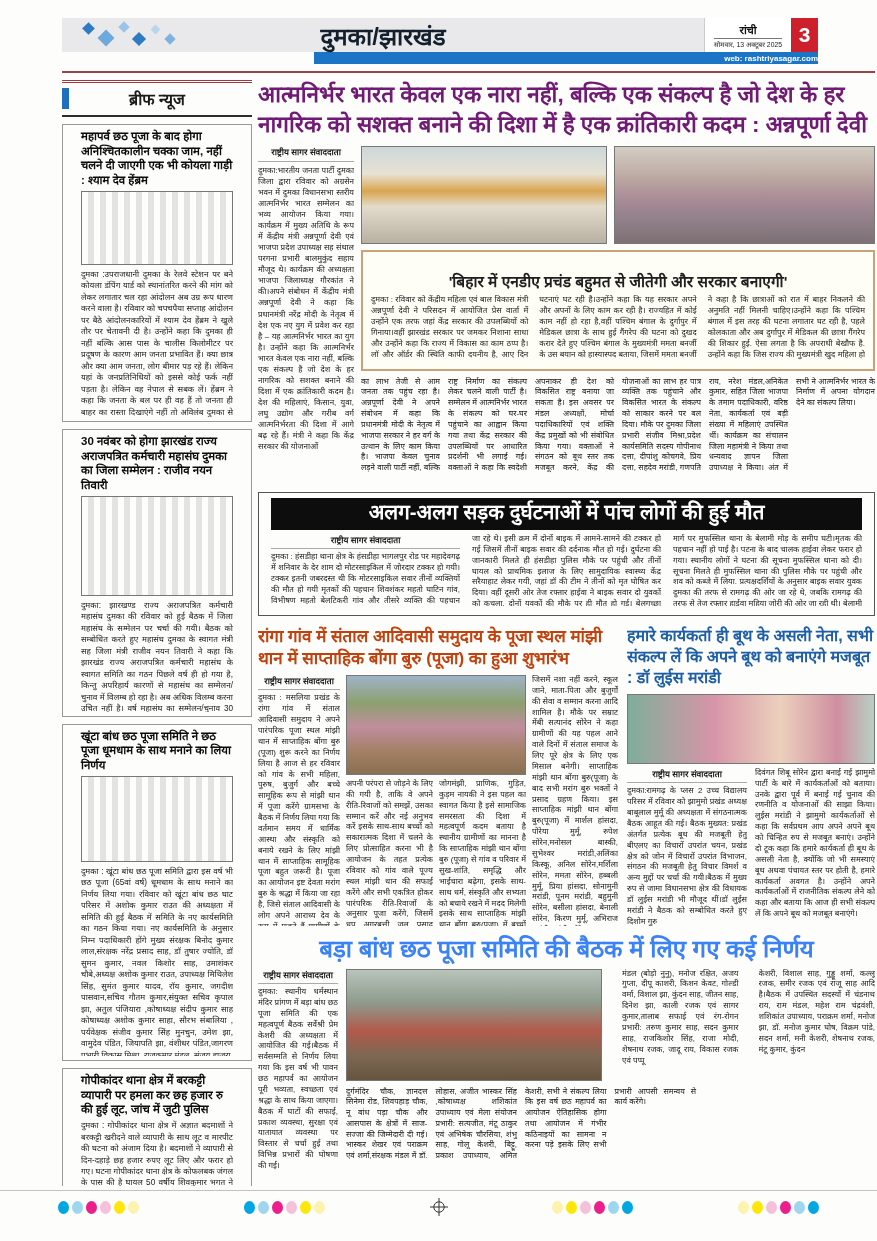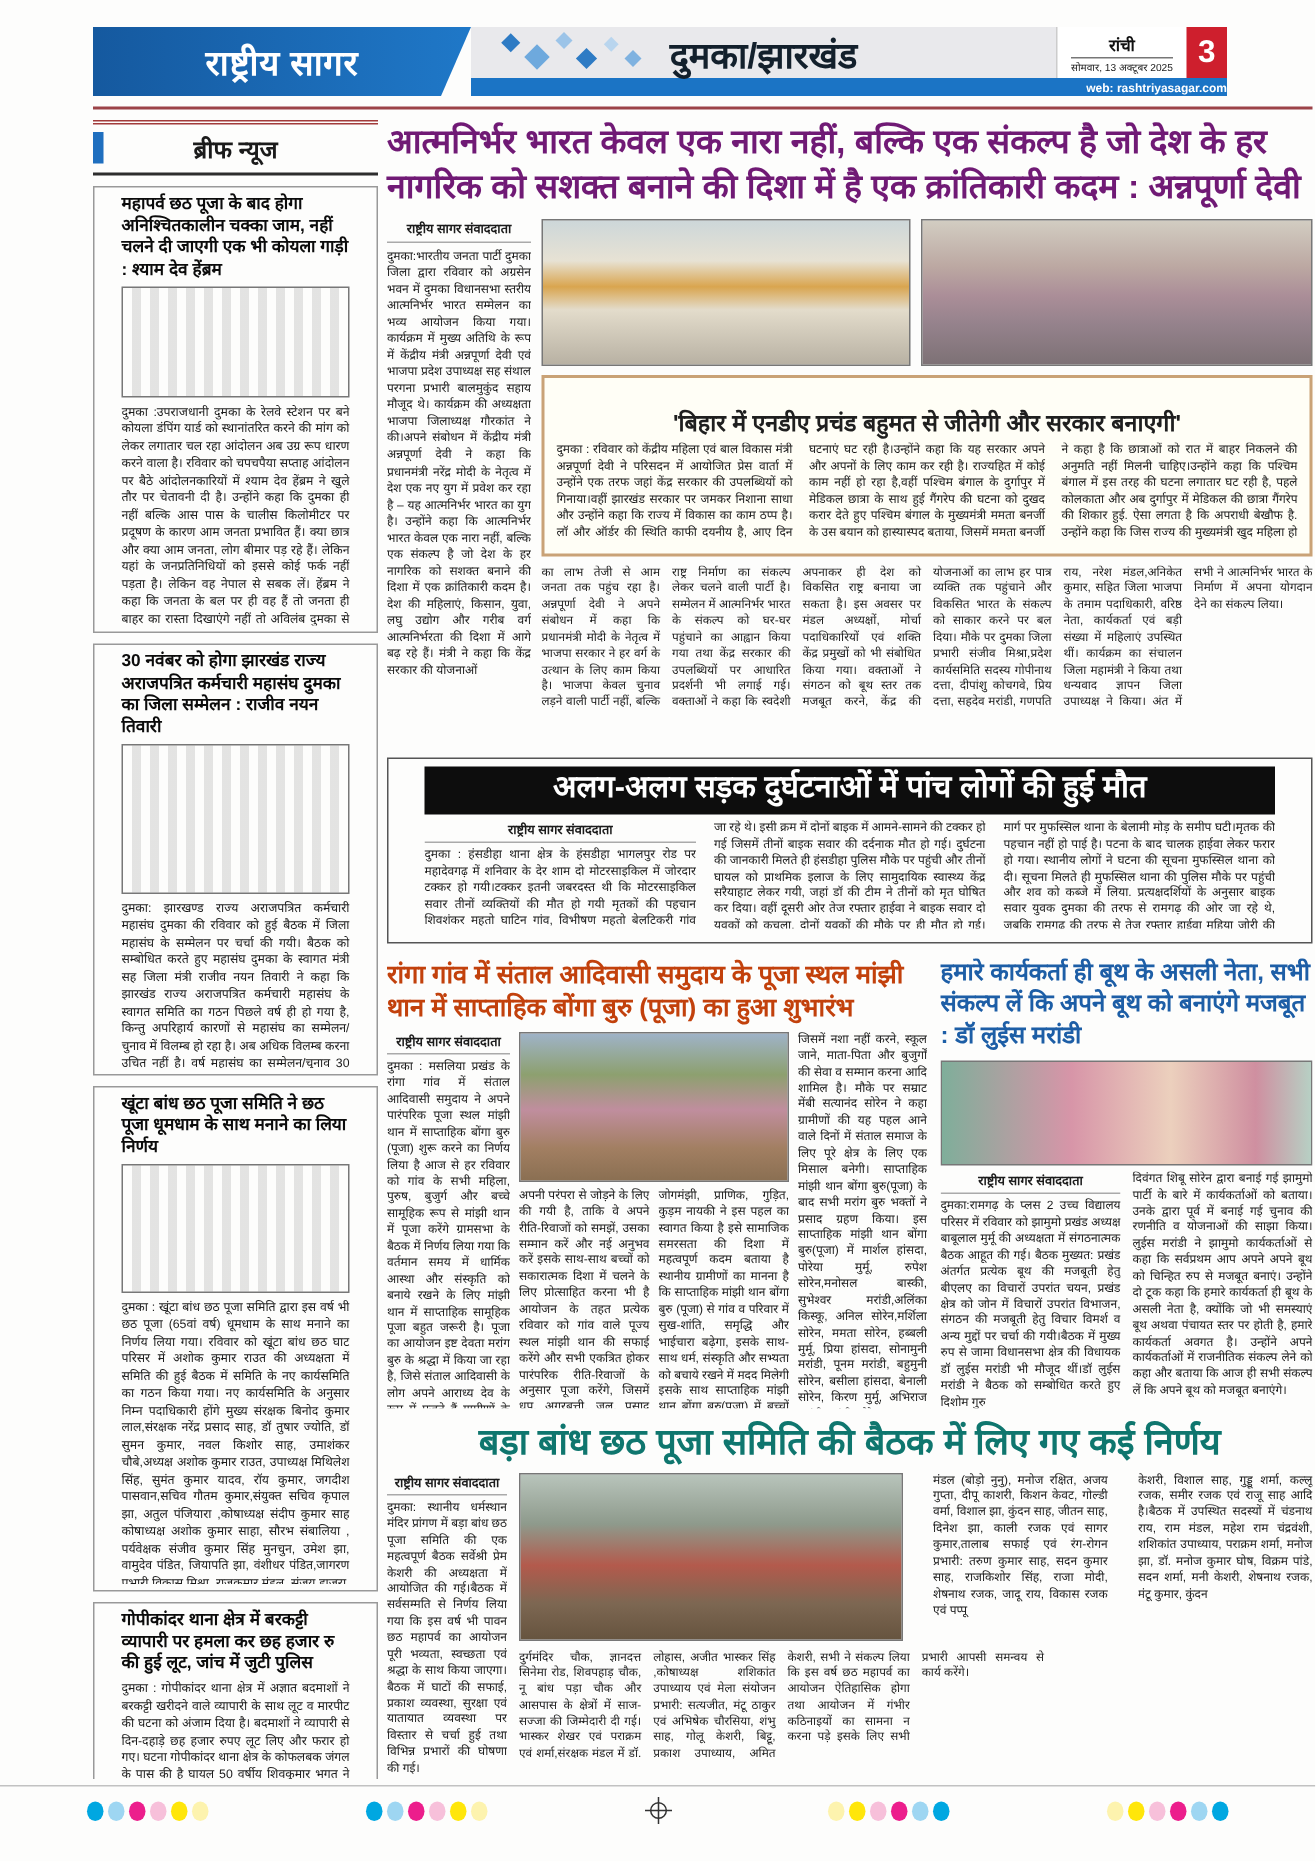--- a/index.html
+++ b/index.html
@@ -61,21 +61,21 @@
   .photo{border:1px solid #777;box-sizing:border-box;}
   .lp1{flex:1;background:linear-gradient(180deg,#cdd7d9 0%,#e7e2d4 28%,#d9a54f 46%,#e3dccb 62%,#b8b1a3 100%);}
   .lp2{flex:1.06;background:linear-gradient(180deg,#d2cdc2 0%,#bca8a2 32%,#ab8e98 52%,#95828c 72%,#7d7175 100%);}
   .quote-box{border:2px solid #c9a277;background:#fffef6;padding:17px 8px 3px;height:100px;overflow:hidden;}
   .quote-hl{font-size:15.5px;font-weight:800;text-align:center;color:#1f1f1f;padding:1px 0 3px;}
   .quote-cols{column-count:3;column-gap:11px;column-fill:auto;height:74px;
               font-size:8px;line-height:1.37;text-align:justify;overflow:hidden;}
   .lead-cont{column-count:6;column-gap:8px;column-fill:auto;height:112px;
              font-size:7.9px;line-height:1.37;text-align:justify;overflow:hidden;}
 
-  .accident{border:1.5px solid #555;margin-top:21px;padding:5px 24px;height:124px;overflow:hidden;box-sizing:border-box;}
+  .accident{border:1.5px solid #555;margin-top:8px;padding:5px 12px;height:124px;overflow:hidden;box-sizing:border-box;}
   .acc-banner{background:#0d0d0d;color:#fff;text-align:center;font-size:20.5px;font-weight:900;
               padding:3px 0 6px;line-height:1.1;}
   .acc-cols{display:flex;gap:12px;margin-top:4px;}
   .acc-col{flex:1;font-size:8px;line-height:1.36;text-align:justify;height:72px;overflow:hidden;}
 
   .row2{display:flex;gap:9px;margin-top:10px;height:300px;}
   .ranga{width:360px;flex:none;display:flex;flex-direction:column;overflow:hidden;}
   .ranga-hl{color:#c2410c;font-size:17px;font-weight:900;line-height:1.28;}
   .ranga-grid{display:flex;gap:6px;margin-top:5px;flex:1;min-height:0;}
   .txt{font-size:8px;line-height:1.36;text-align:justify;overflow:hidden;}
@@ -85,21 +85,21 @@
   .ranga-midcols{display:flex;gap:6px;flex:1;min-height:0;}
   .ranga-midcols .txt{flex:1;}
   .ranga-c4{flex:1;}
   .marandi{flex:1;display:flex;flex-direction:column;min-width:0;overflow:hidden;}
   .marandi-hl{color:#1d5ea6;font-size:16px;font-weight:800;line-height:1.3;}
   .marandi-photo{height:70px;margin-top:5px;background:linear-gradient(90deg,#7fae9a 0%,#d795a8 35%,#ecd0bd 62%,#cf8fa0 85%,#b7d0c4 100%);}
   .marandi-cols{display:flex;gap:8px;margin-top:4px;flex:1;min-height:0;}
   .marandi-cols .txt{flex:1;}
 
   .bada{margin-top:10px;}
-  .bada-hl{font-size:24px;font-weight:900;text-align:center;line-height:1.05;color:#0f766e;}
+  .bada-hl{font-size:24px;font-weight:900;text-align:center;line-height:1.05;color:#3b82f6;}
   .bada-grid{display:flex;gap:8px;margin-top:7px;height:205px;}
   .bada-c1{width:80px;flex:none;}
   .bada-right{flex:1;display:flex;flex-direction:column;gap:6px;min-width:0;}
   .bada-toprow{display:flex;gap:20px;height:112px;flex:none;}
   .bada-photo{width:256px;flex:none;background:linear-gradient(180deg,#b8c4bb 0%,#8e9a8c 30%,#b35a4c 55%,#7d6752 78%,#66543f 100%);}
   .bada-toprow .txt{flex:1;}
   .bada-bottom{column-count:6;column-gap:8px;column-fill:auto;height:82px;
                font-size:7.9px;line-height:1.36;text-align:justify;overflow:hidden;}
 
   
@@ -112,23 +112,20 @@
   .c-pink{background:#f7c0da;} .c-yel{background:#ffe60a;} .c-lyel{background:#fdf3ae;}
   .crosshair{width:18px;height:18px;}
 </style>
 </head>
 <body>
 
 <div class="page">
 
   <div class="header">
     <div class="mast-row">
-      <div class="mast-left">
-        <span class="mast-title">राष्ट्रीय सागर</span>
-      </div>
       <div class="mast-mid">
         <span class="diamonds">
           <i class="dia d1"></i>
             <i class="dia d2"></i>
             <i class="dia d3"></i>
             <i class="dia d4"></i>
             <i class="dia d5"></i>
             <i class="dia d6"></i>
         </span>
         <span class="edition">दुमका/झारखंड</span>

